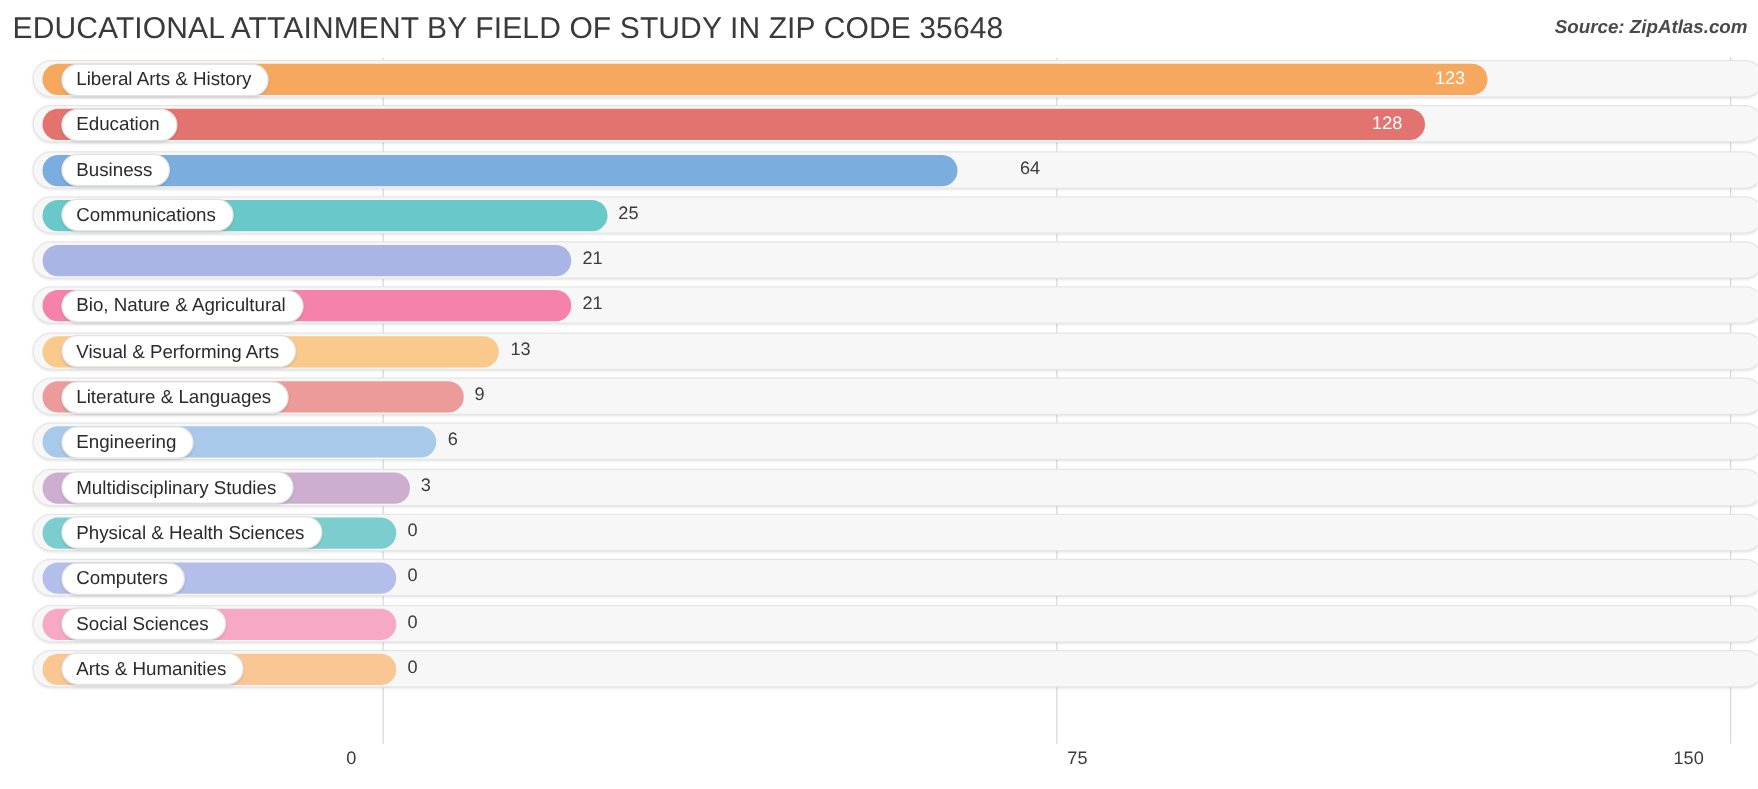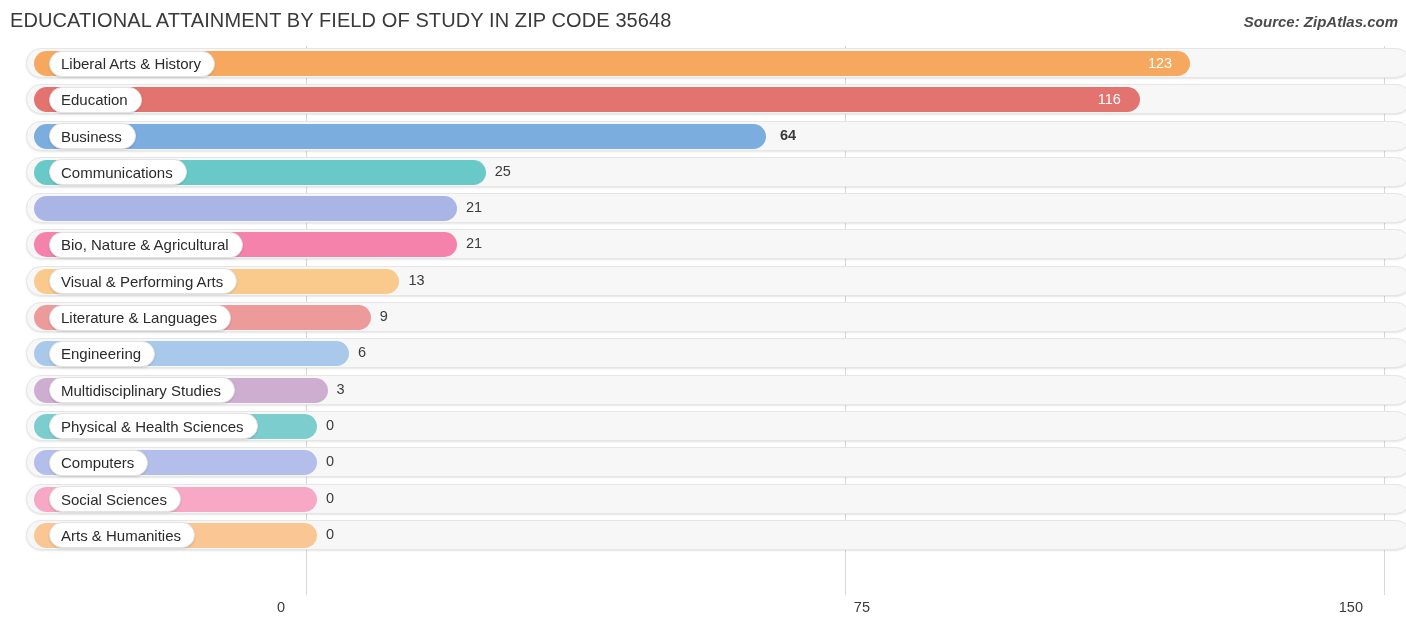--- a/index.html
+++ b/index.html
@@ -23,21 +23,21 @@
   .header {
     position: absolute;
     left: 0; top: 0;
     width: 1406px;
     height: 44px;
   }
   .chart-title {
     position: absolute;
     left: 10px;
     top: 9px;
-    font-size: 20px;
+    font-size: 24px;
     color: #3a3a3a;
     letter-spacing: 0.1px;
     white-space: nowrap;
   }
   .chart-source {
     position: absolute;
     right: 8px;
     top: 13px;
     font-size: 15px;
     font-style: italic;
@@ -183,29 +183,29 @@
             <span>Liberal Arts &amp; History</span>
           </div>
           <div class="value-in" style="left: 1131.96px; text-align: right;">123</div>
         </div>
         <div class="row">
           <div class="track"></div>
           <div class="bar" style="width: 1105.65px; background: rgb(226, 115, 110);"></div>
           <div class="label-pill">
             <span>Education</span>
           </div>
-          <div class="value-in" style="left: 1081.65px;">116</div>
+          <div class="value-in" style="left: 1081.65px;">128</div>
         </div>
         <div class="row">
           <div class="track"></div>
           <div class="bar" style="width: 731.947px; background: rgb(123, 173, 222);"></div>
           <div class="label-pill">
             <span>Business</span>
           </div>
-          <div class="value-out" style="left: 764px; font-weight: bold;">64</div>
+          <div class="value-out" style="left: 800px;">64</div>
         </div>
         <div class="row">
           <div class="track"></div>
           <div class="bar" style="width: 451.667px; background: rgb(105, 201, 201);"></div>
           <div class="label-pill">
             <span>Communications</span>
           </div>
           <div class="value-out" style="left: 478.667px;">25</div>
         </div>
         <div class="row">

